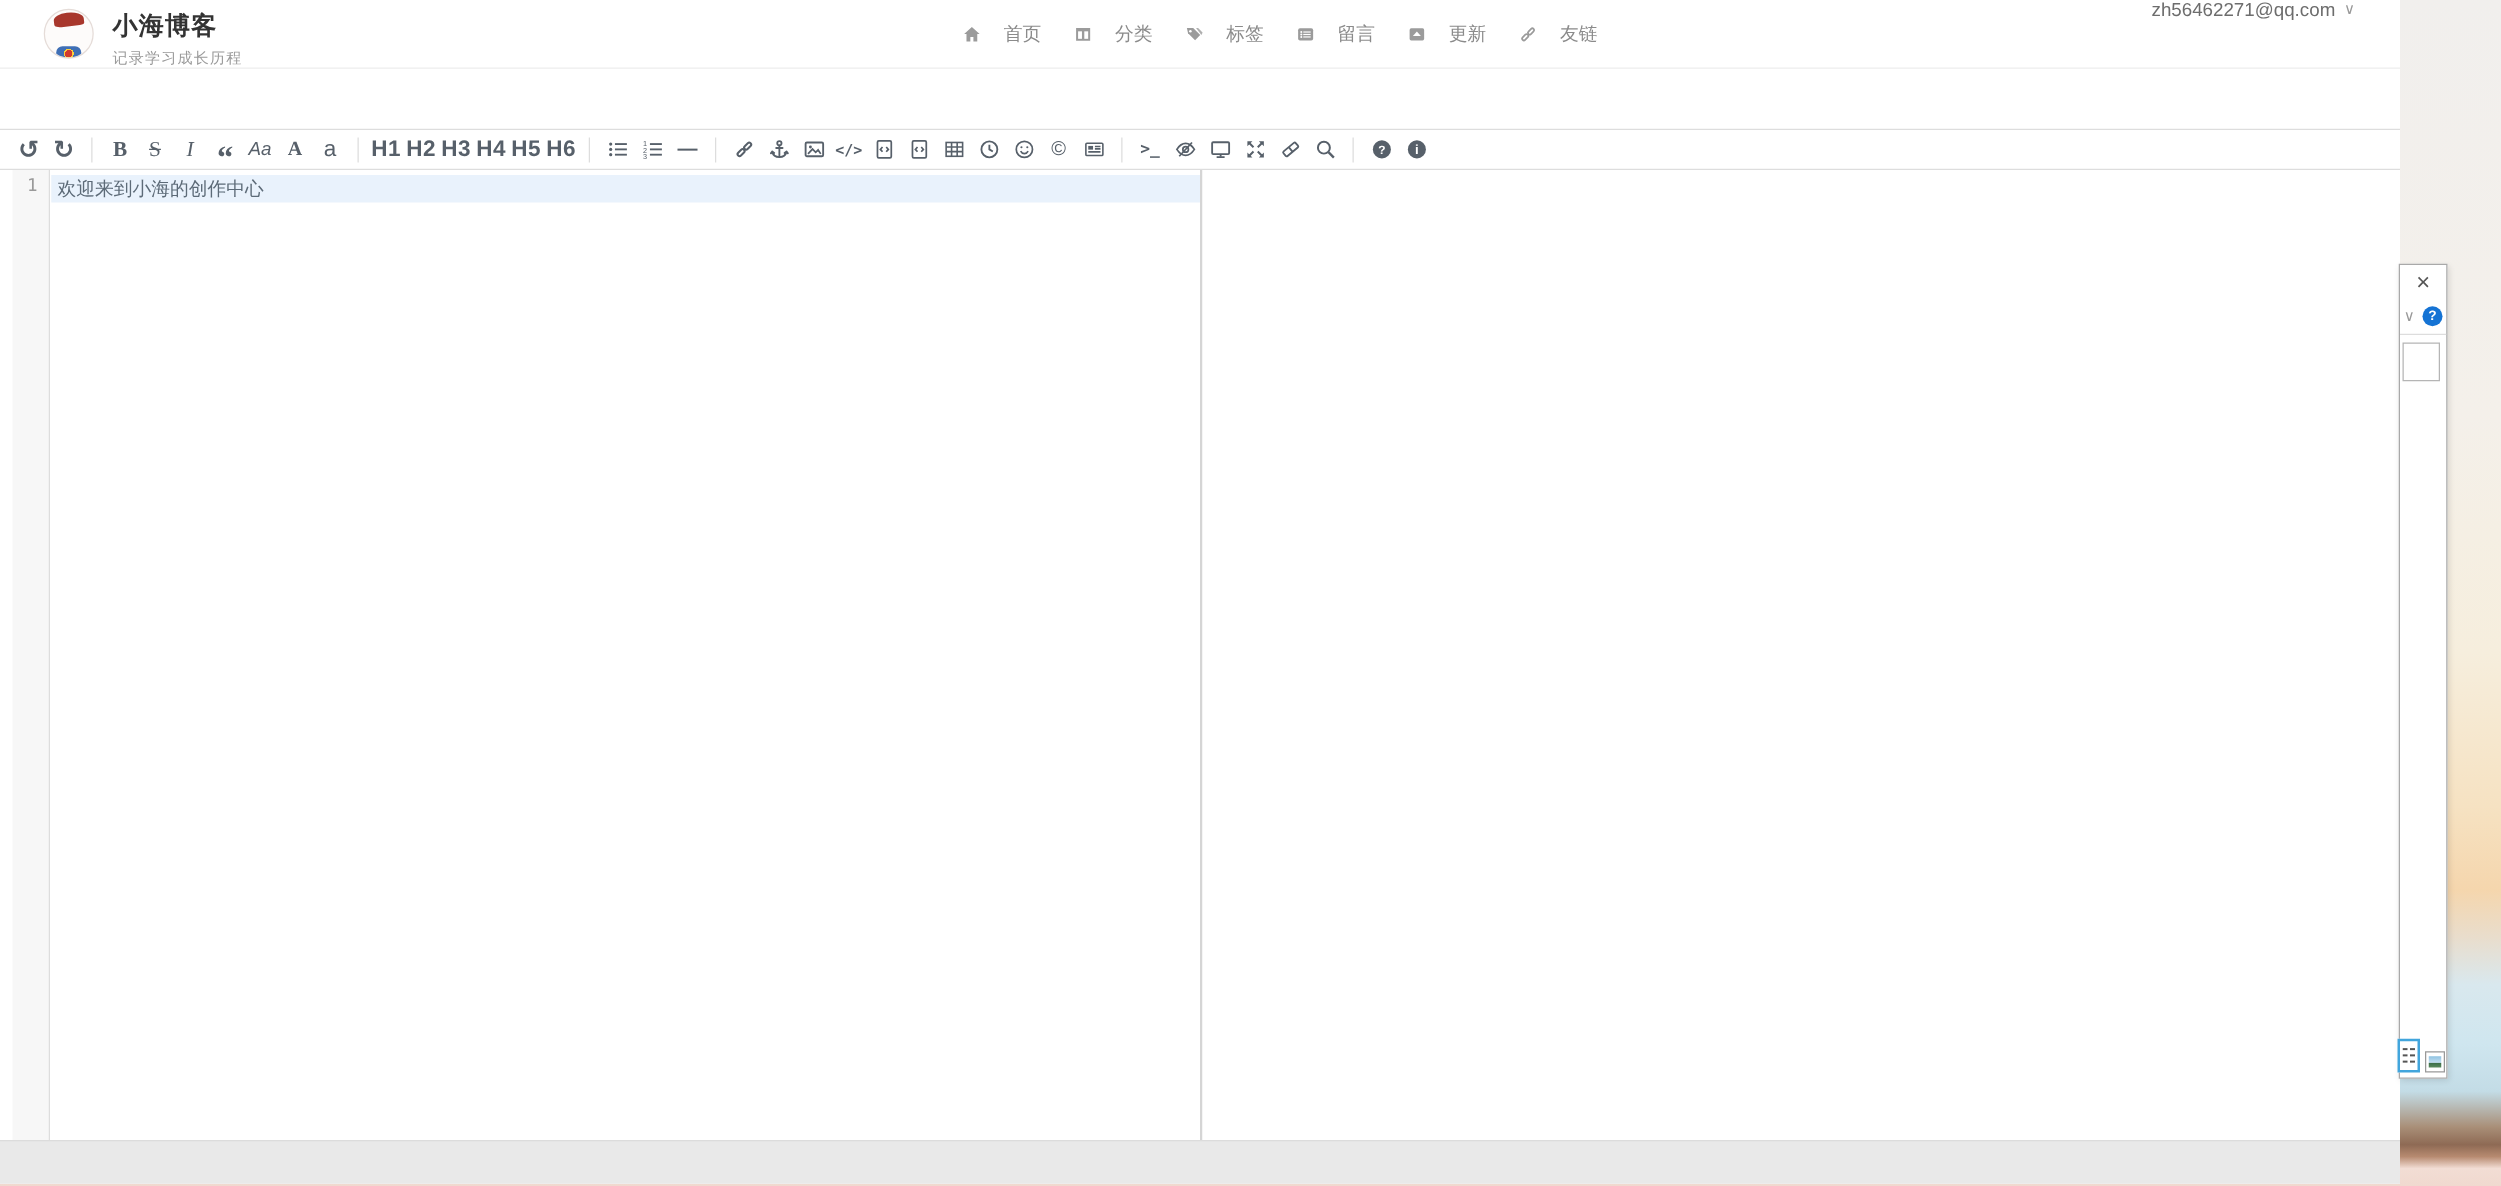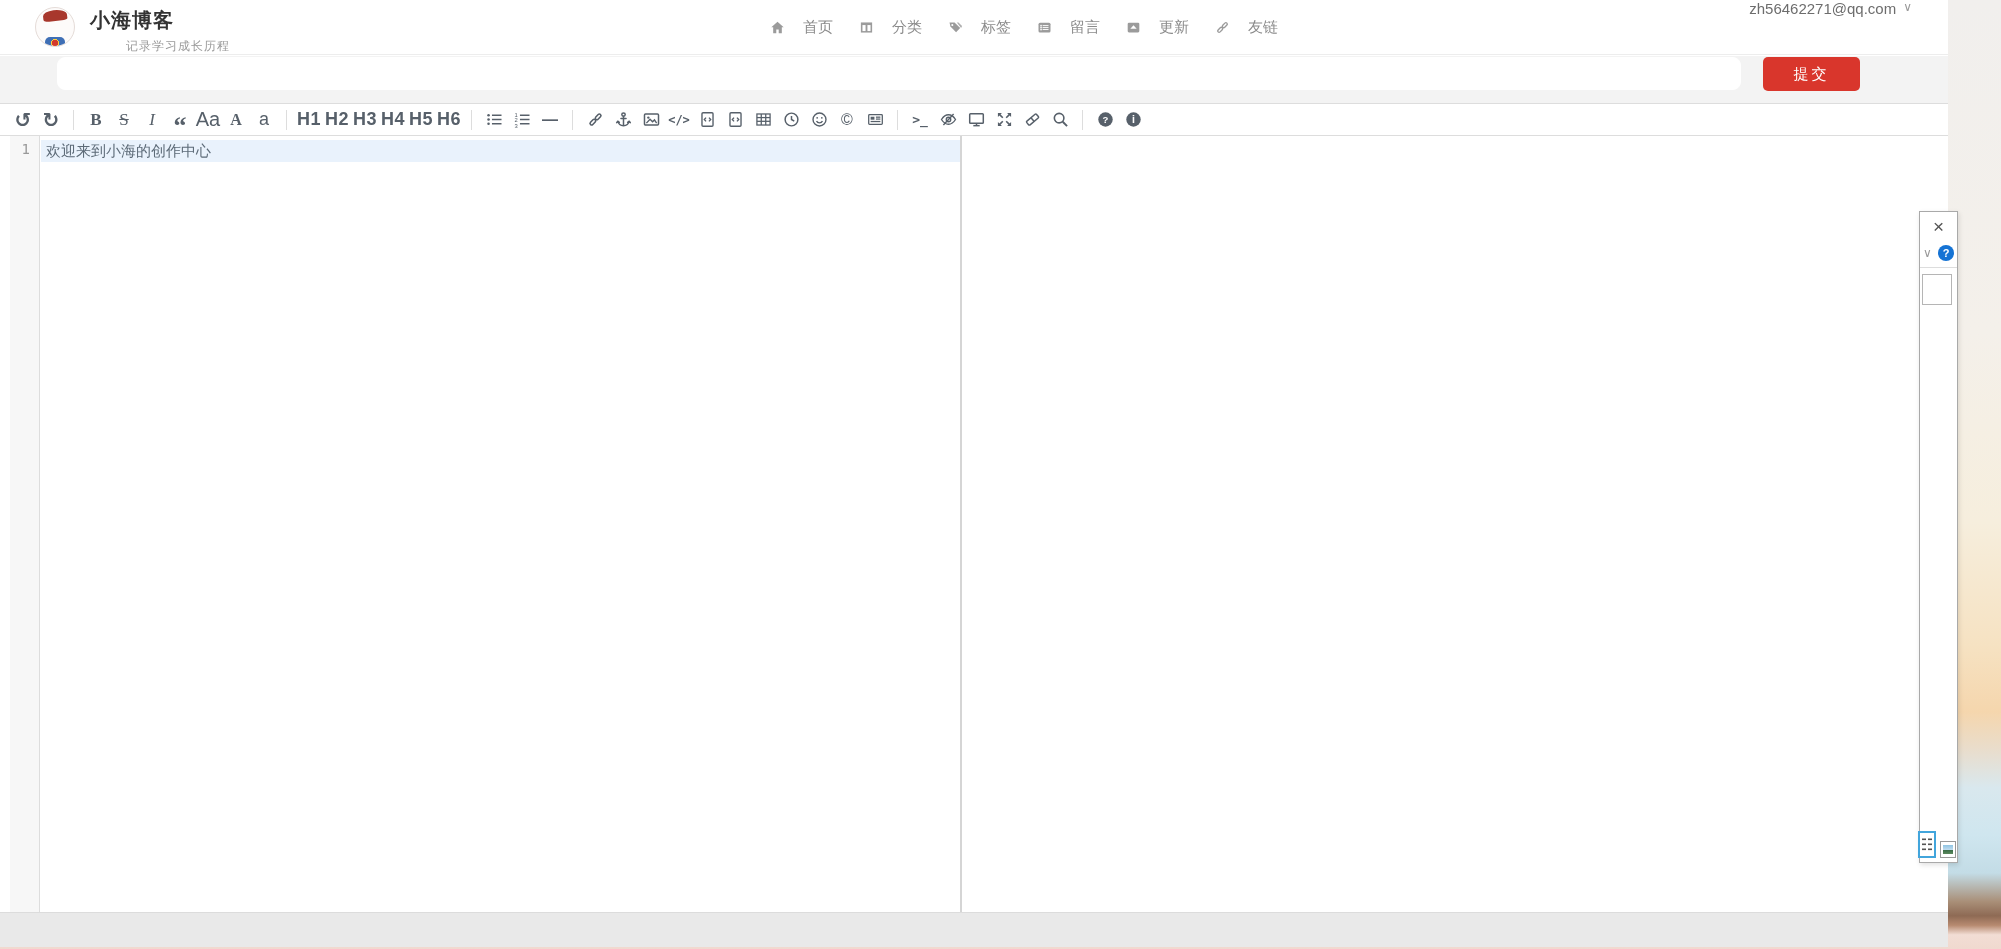--- a/index.html
+++ b/index.html
@@ -1,28 +1,28 @@
 <!DOCTYPE html>
 <html><head>
 <meta charset="utf-8">
 <style>
   html,body{margin:0;padding:0;background:#888;}
   .stage{position:relative;width:2001px;height:949px;overflow:hidden;
     font-family:"Liberation Sans","DejaVu Sans",sans-serif;
     background:linear-gradient(180deg,#f1efed 0%,#f4f0ea 35%,#f6eedd 55%,#f6e2c2 68%,#f5d6ad 75%,#e9ddcc 79%,#d9e8ee 83%,#cfe6ef 88%,#c3dce6 92%,#a98f78 95%,#8e6a54 96.5%,#b78a70 97.5%,#f2ddd4 98.5%,#f0d9cf 100%);}
-  .content{position:absolute;left:0;top:0;width:1920px;height:947px;background:#fff;padding-left:28px;}
+  .content{position:absolute;left:0;top:0;width:1920px;height:947px;background:#fff;}
 
   
   .hdr{position:absolute;left:0;top:0;width:100%;height:55px;background:#fff;border-bottom:1px solid #ededed;box-sizing:border-box;}
   .avatar{position:absolute;left:35px;top:7px;width:38px;height:38px;border-radius:50%;background:#fdfbfa;border:1px solid #e5dcd8;overflow:hidden;cursor:pointer;}
   .avatar::before{content:"";position:absolute;left:7px;top:2px;width:24px;height:11px;background:#a8372c;border-radius:60% 70% 20% 30%;transform:rotate(-7deg);}
   .avatar::after{content:"";position:absolute;left:9px;bottom:-1px;width:20px;height:10px;border-radius:5px 5px 0 0;background:radial-gradient(circle at 50% 60%,#d23a2e 0 3px,#fccf3e 3px 4px,#3f6fb5 4px);}
   .tblock{position:absolute;left:90px;top:7px;}
   .site-title{font-size:20px;font-weight:bold;color:#333;letter-spacing:1px;cursor:pointer;}
-  .site-sub{font-size:12px;color:#9a9a9a;margin-top:4px;letter-spacing:1px;margin-left:36px;}
+  .site-sub{font-size:12px;color:#9a9a9a;margin-top:4px;letter-spacing:1px;}
   .nav{position:absolute;left:770px;top:0;height:55px;display:flex;align-items:center;gap:26px;}
   .nav-item{display:inline-flex;align-items:center;gap:18px;color:#8b8b8b;font-size:15px;text-decoration:none;cursor:pointer;}
   .nav-ico{display:inline-flex;color:#9b9b9b;}
   .nav-ico svg{width:15px;height:15px;display:block;}
   .user{position:absolute;right:36px;top:0;height:55px;display:flex;align-items:flex-start;gap:7px;color:#6d6d6d;font-size:15px;cursor:pointer;}
   .chev{color:#999;font-size:12px;}
 
   
   .compose{position:absolute;left:0;top:56px;width:100%;height:47px;background:#f3f3f3;}
   .title-input{position:absolute;left:57px;top:1px;width:1684px;height:33px;border:1px solid #fff;border-radius:8px;background:#fff;padding:0 12px;font-size:15px;outline:none;box-sizing:border-box;}
@@ -32,21 +32,21 @@
   .toolbar{position:absolute;left:0;top:103px;width:100%;height:33px;background:#fff;border-top:1px solid #ddd;border-bottom:1px solid #ddd;box-sizing:border-box;display:flex;align-items:center;padding-left:10px;gap:2px;}
   .tb-item{display:inline-flex;align-items:center;justify-content:center;min-width:26px;height:26px;color:#57606a;cursor:pointer;border-radius:3px;}
   .tb-ico{display:inline-flex;}
   .tb-ico svg{width:17px;height:17px;display:block;}
   .tb-sep{width:1px;height:20px;background:#ddd;margin:0 7px;}
   .t-undo,.t-redo{font-size:20px;line-height:18px;font-weight:bold;}
   .t-bold{font-family:"Liberation Serif","DejaVu Serif",serif;font-weight:bold;font-size:17px;}
   .t-strikethrough{font-family:"Liberation Serif",serif;font-size:17px;text-decoration:line-through;}
   .t-italic{font-family:"Liberation Serif",serif;font-style:italic;font-size:17px;}
   .t-quote{font-family:"Liberation Serif",serif;font-weight:bold;font-size:26px;line-height:8px;padding-top:12px;}
-  .t-ucwords{font-size:20px;}
+  .t-ucwords{font-size:15px;font-style:italic;}
   .t-uppercase{font-family:"Liberation Serif",serif;font-size:16px;font-weight:600;}
   .t-lowercase{font-size:18px;}
   .t-h1,.t-h2,.t-h3,.t-h4,.t-h5,.t-h6{font-weight:bold;font-size:18px;letter-spacing:.5px;}
   .t-hr{font-weight:bold;font-size:16px;}
   .t-code{font-family:"DejaVu Sans Mono","Liberation Mono",monospace;font-size:12px;font-weight:bold;}
   .t-html-entities{font-size:16px;}
   .t-goto-line{font-family:"DejaVu Sans Mono",monospace;font-size:13px;font-weight:bold;}
 
   
   .editor{position:absolute;left:0;top:136px;width:100%;height:776px;background:#fff;}
@@ -153,24 +153,20 @@
             </span>
             <span class="nav-label t-nav-friend-links">友链</span>
           </a>
         </nav>
       <div class="user">
         <span>zh56462271@qq.com</span>
         <span class="chev">∨</span>
       </div>
     </header>
 
-    <div class="compose">
-      <input class="title-input" value="" style="">
-      <button class="submit">提交</button>
-    </div>
 
     <div class="toolbar">
 
         <span class="tb-item">
           <span class="tb-label t-undo">↺</span>
 
         </span>
 
         <span class="tb-item">
           <span class="tb-label t-redo">↻</span>

